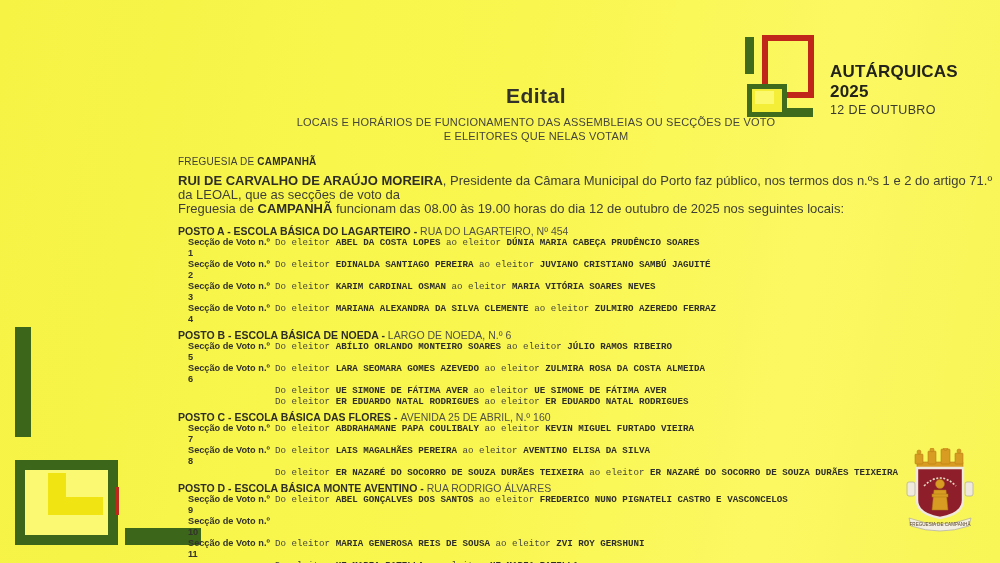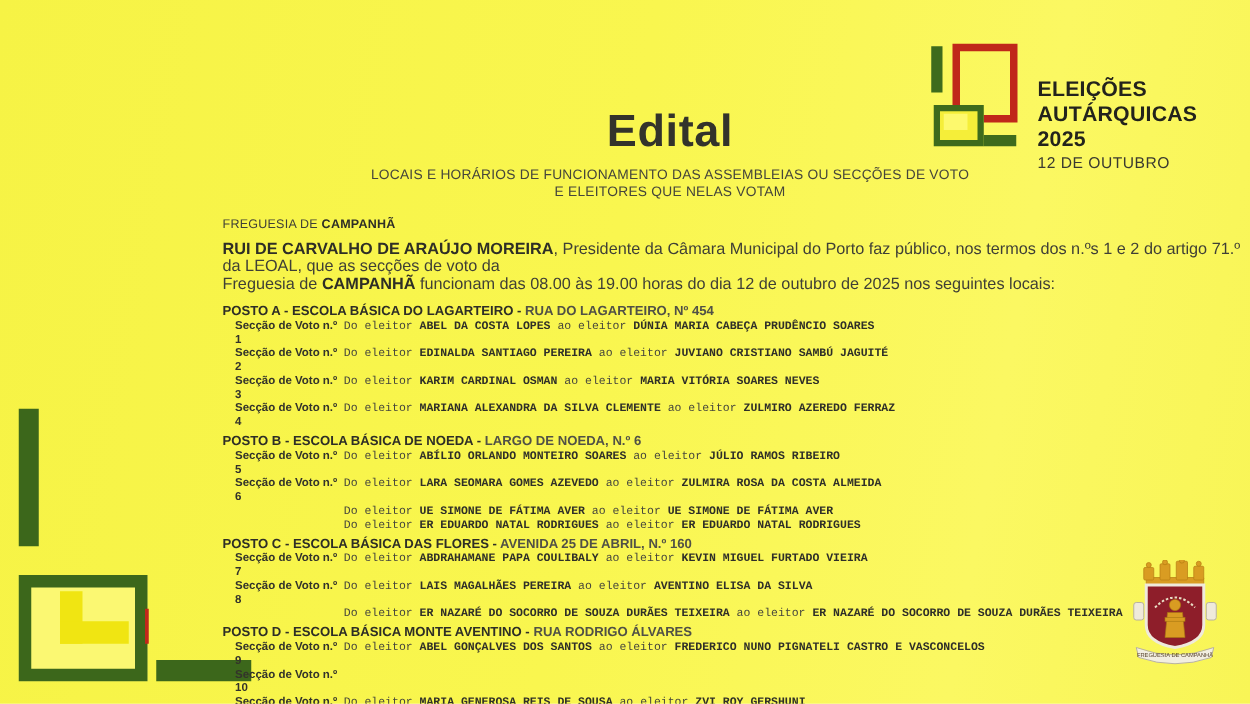--- a/index.html
+++ b/index.html
@@ -30,53 +30,52 @@
   .bl-l2    { position:absolute; left:48px;  top:497px; width:55px;  height:18px; background:#f0e512; }
   .bl-red   { position:absolute; left:116px; top:487px; width:3px;   height:28px; background:#c0271a; }
   .bl-hbar  { position:absolute; left:125px; top:528px; width:76px;  height:17px; background:#3c671b; }
 
   
   .crest { position:absolute; left:903px; top:448px; }
 
   
   .content { position:absolute; left:178px; top:84px; width:818px; color:#3c3c34; }
   .doc-header { width:716px; text-align:center; }
-  .doc-title { font-size:36px; font-weight:bold; color:#33332b; letter-spacing:.5px; }
+  .doc-title { font-size:21px; font-weight:bold; color:#33332b; letter-spacing:.5px; }
   .subtitle { margin-top:7px; font-size:11px; line-height:14px; color:#45453b; letter-spacing:.2px; }
 
   .freguesia { margin-top:13px; font-size:10px; color:#3f3f36; letter-spacing:.2px; }
   .freguesia strong { color:#2e2e26; }
 
   .intro { margin-top:7px; font-size:13px; line-height:14px; width:818px; color:#3f3f36; }
   .intro strong { color:#2e2e26; }
 
   .postos { margin-top:9px; }
   .posto { margin-bottom:4px; }
   .pheading { font-size:10.5px; line-height:12px; color:#2e2e26; }
   .pheading strong { font-weight:bold; }
-  .pheading .addr { font-weight:bold; color:#515146; }
+  .pheading .addr { font-weight:normal; color:#515146; }
   .srow { display:flex; font-size:9.2px; line-height:11px; }
   .slabel { flex:none; width:97px; padding-left:10px; font-weight:bold; color:#33332b; }
   .stext { color:#46463c;font-family:Liberation Mono, monospace; }
   .stext strong { color:#2f2f28; }
 </style>
 </head>
 <body>
 
 <div class="stage">
 
   <div class="logo">
     <div class="lg-vbar"></div>
     <div class="lg-redsq"></div>
     <div class="lg-grnsq">
       <div class="lg-inner"></div>
     </div>
     <div class="lg-hbar"></div>
     <div class="lg-text">
-      <div class="big">ELEIÇÕES</div>
       <div class="big">AUTÁRQUICAS 2025</div>
       <div class="small">12 DE OUTUBRO</div>
     </div>
   </div>
 
   <div class="deco-bl">
     <div class="bl-vbar"></div>
     <div class="bl-sq"></div>
     <div class="bl-l1"></div>
     <div class="bl-l2"></div>

